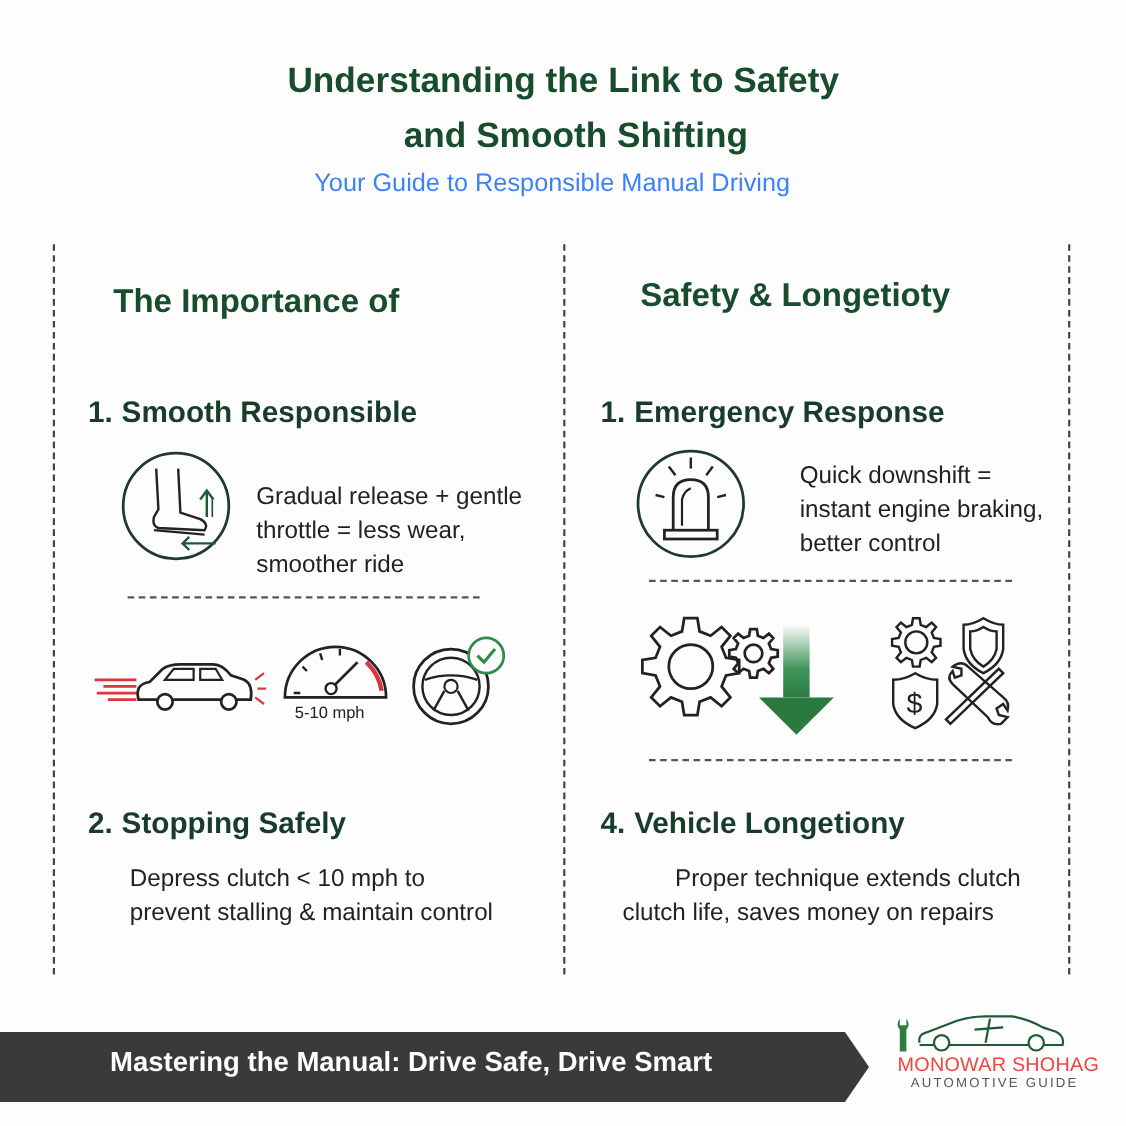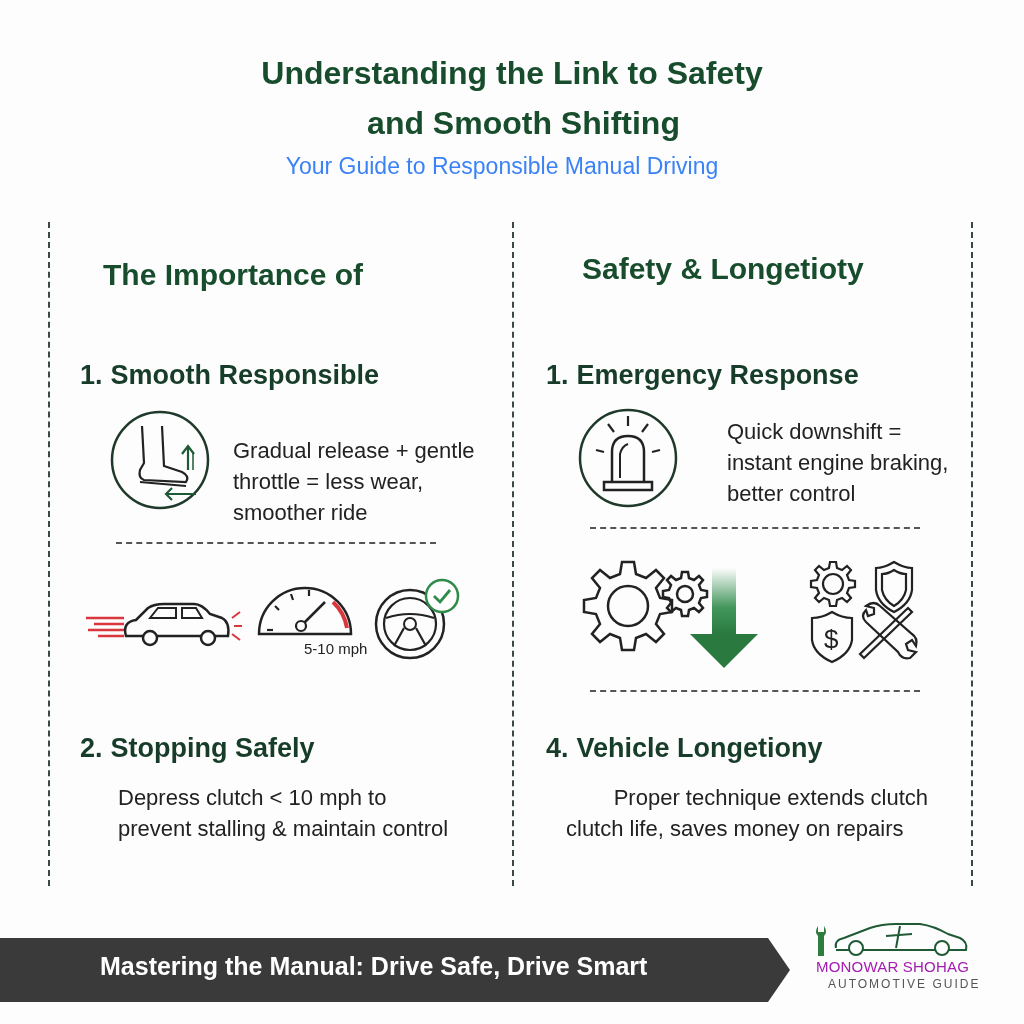--- a/index.html
+++ b/index.html
@@ -36,34 +36,34 @@
   .item-title {
     position: absolute; color: #173d2a; font-weight: bold;
     font-size: 27px; white-space: nowrap;
   }
   .item-title .num { margin-right: 8px; }
   .body-text {
     position: absolute; color: #222; font-size: 22px; line-height: 31px;
   }
   .icon { position: absolute; }
   .speed-label {
-    position: absolute; font-size: 15px; color: #222; font-weight: normal; margin-left: 36px;
+    position: absolute; font-size: 15px; color: #222; font-weight: normal;
   }
   .footer-band {
     position: absolute; left: 0; top: 938px; width: 790px; height: 64px;
     background: #3a3a3a;
     clip-path: polygon(0 0, 768px 0, 790px 32px, 768px 64px, 0 64px);
   }
   .footer-text {
     position: absolute; left: 100px; top: 952px; color: #fff;
     font-weight: bold; font-size: 25px; white-space: nowrap;
   }
   .brand-name {
-    position: absolute; left: 816px; top: 958px; font-size: 15px;
-    color: #a21caf; letter-spacing: 0.2px; white-space: nowrap;
+    position: absolute; left: 816px; top: 958px; font-size: 18px;
+    color: #ef4444; letter-spacing: 0.2px; white-space: nowrap;
   }
   .brand-tag {
     position: absolute; left: 828px; top: 977px; font-size: 12px;
     color: #555; letter-spacing: 2px; white-space: nowrap;
   }
 </style>
 </head>
 <body>
 
 <div class="title">

